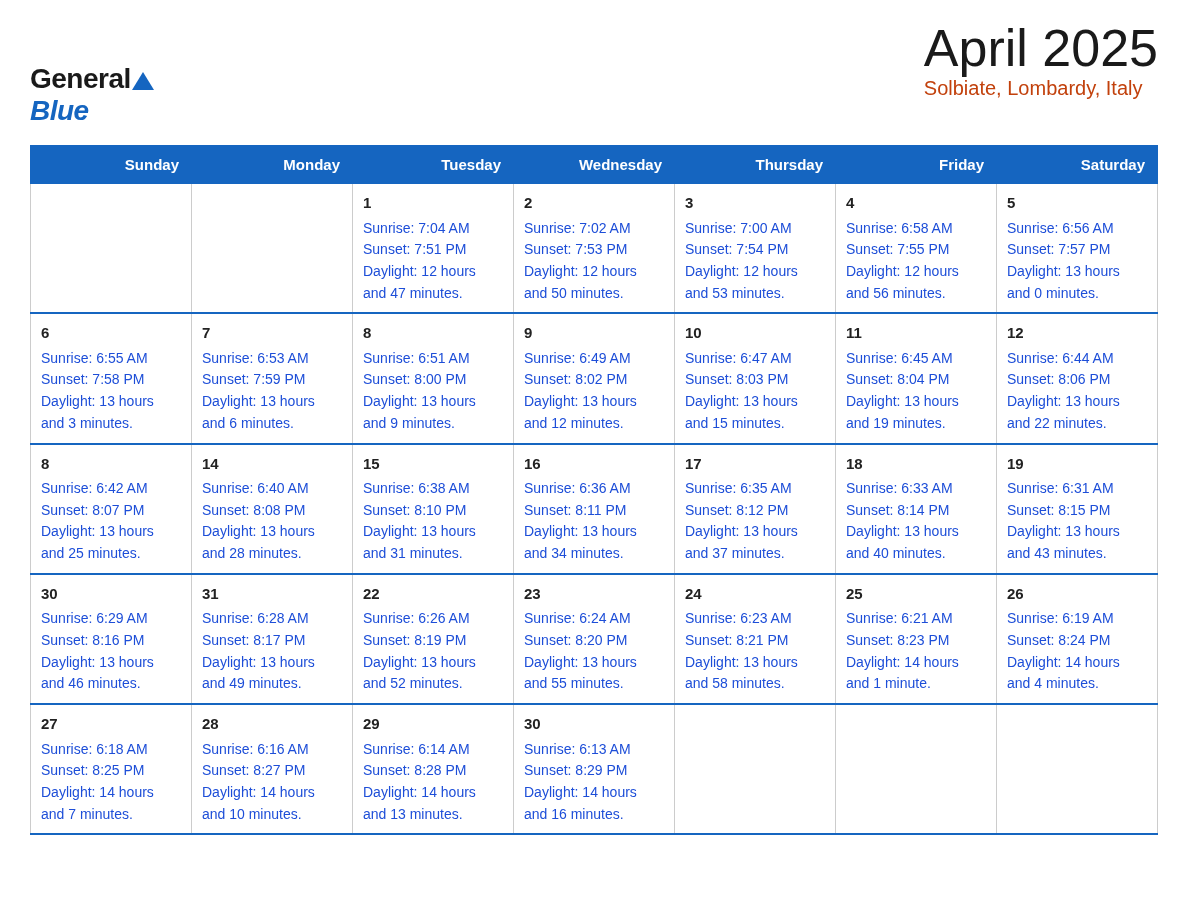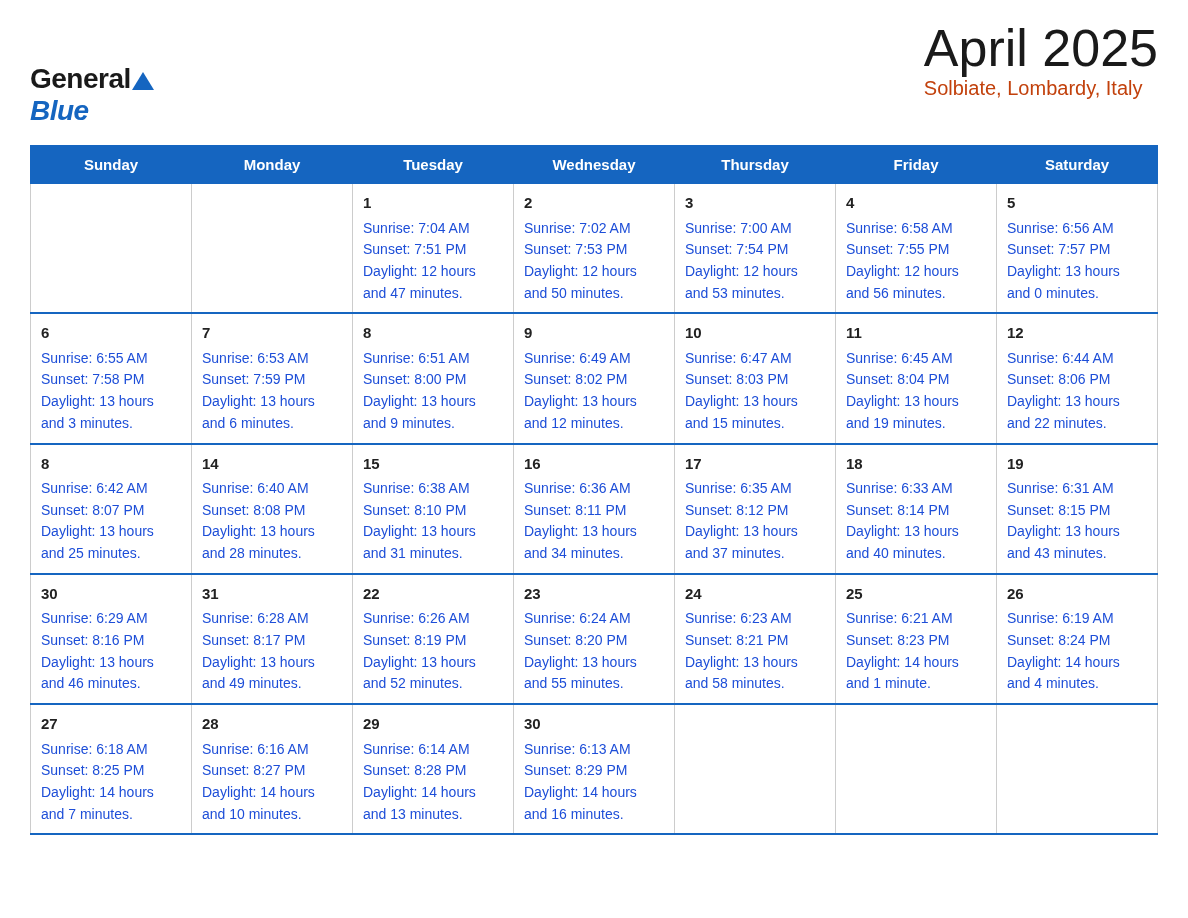--- a/index.html
+++ b/index.html
@@ -51,21 +51,21 @@
     table {
       width: 100%;
       border-collapse: collapse;
     }
     thead tr th {
       background-color: #1565c0;
       color: #fff;
       font-size: 15px;
       font-weight: 600;
       padding: 10px 12px;
-      text-align: center;
+      text-align: right;
       border: 1px solid #1565c0;
     }
     tbody tr td {
       vertical-align: top;
       padding: 8px 10px;
       border: 1px solid #ccc;
       font-size: 13px;
       line-height: 1.5;
       width: calc(100% / 7);
       min-height: 90px;

